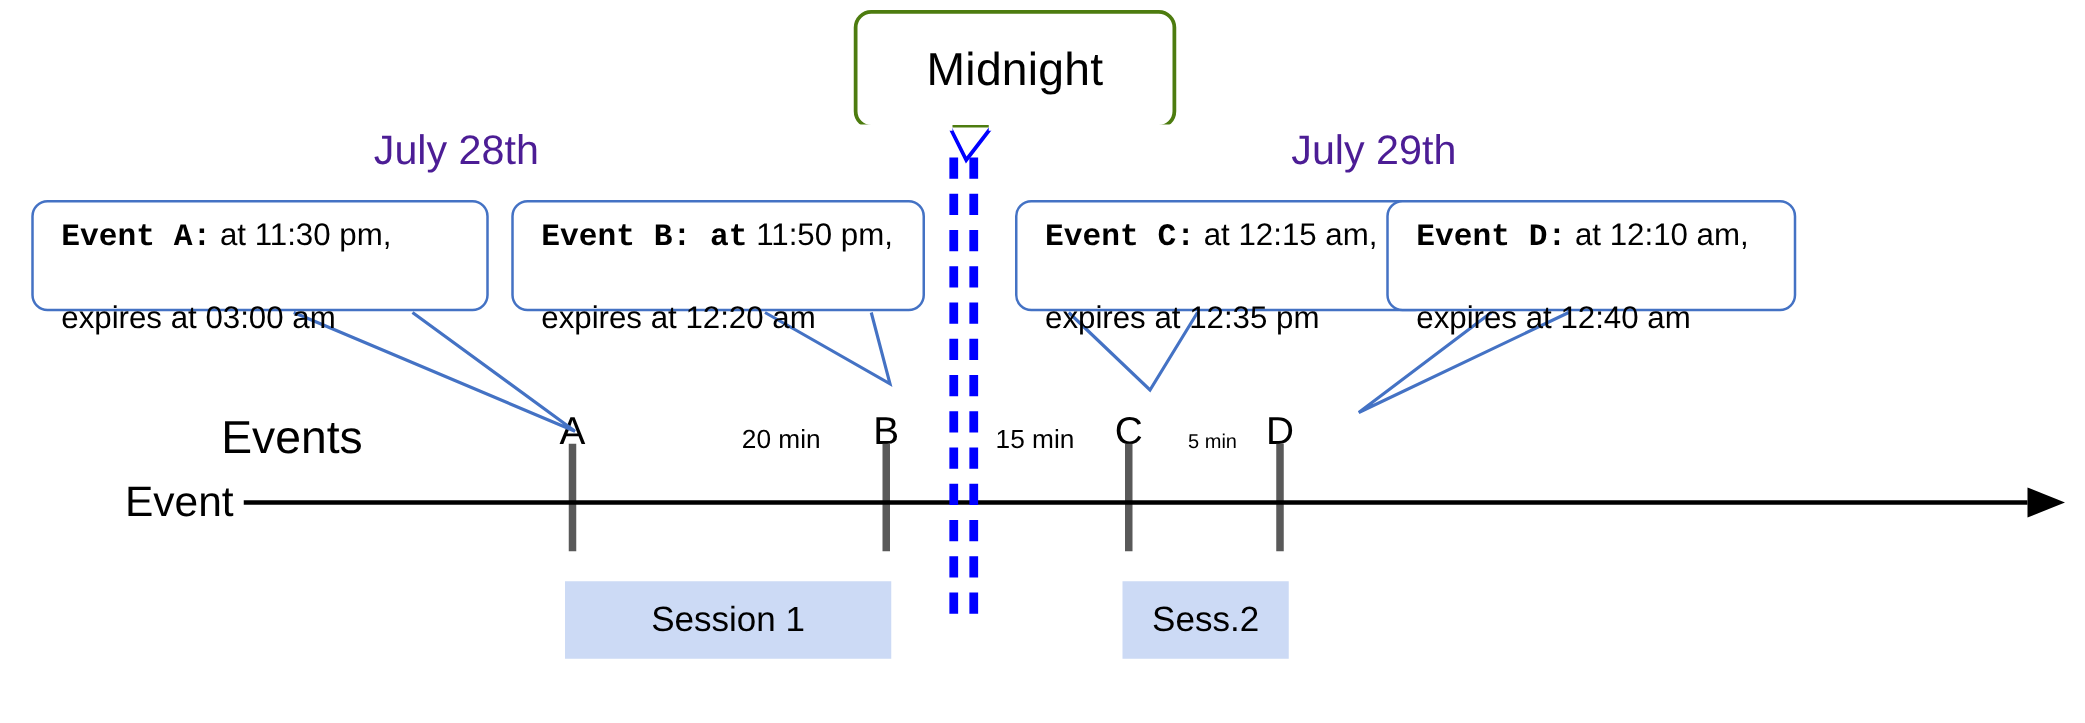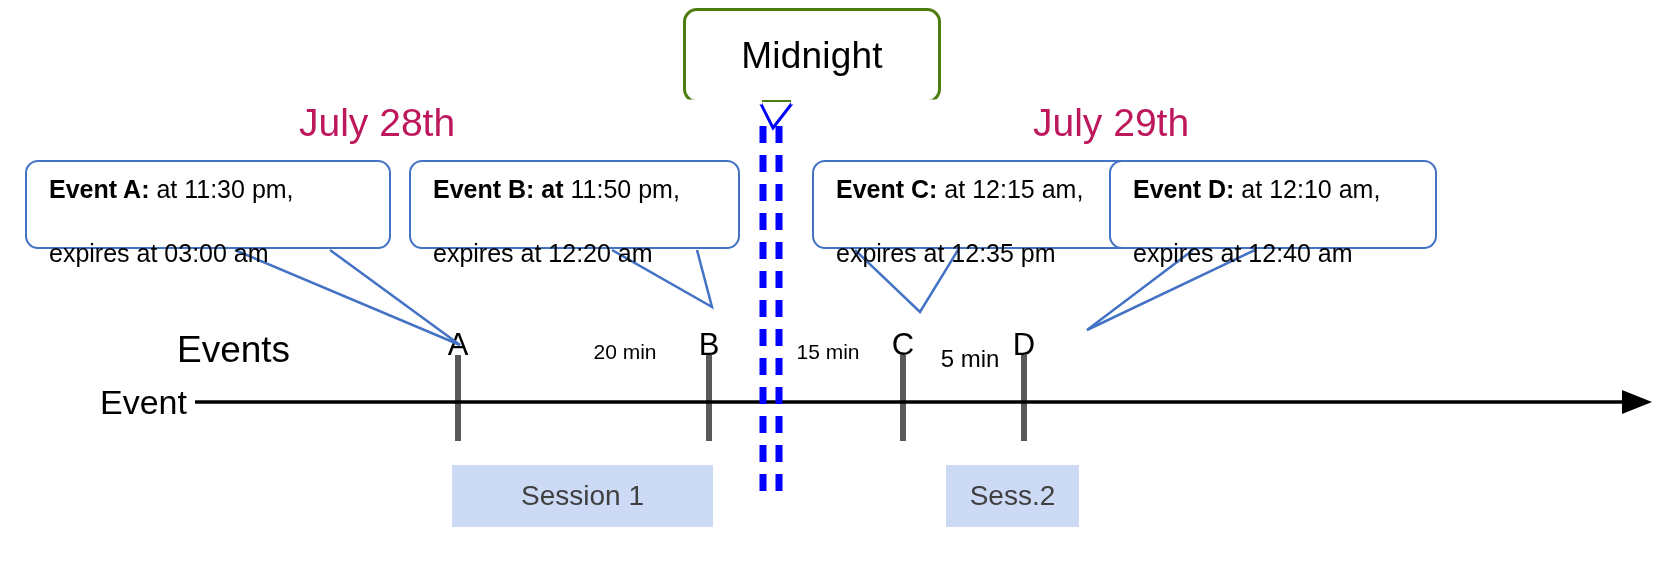--- a/index.html
+++ b/index.html
@@ -48,22 +48,22 @@
   .midnight-tail {
     left: 683px;
     top: 90px;
     width: 260px;
     height: 48px;
     z-index: 7;
   }
 
   
   .day-label {
-    font-size: 39px;
-    color: #be185d;
+    font-size: 33px;
+    color: #4c1d95;
     white-space: nowrap;
   }
   .day-28 { left: 299px; top: 101px; }
   .day-29 { left: 1033px; top: 101px; }
 
   
   .event-box {
     position: absolute;
     border: 2.5px solid #4472c4;
     border-radius: 13px;
@@ -77,21 +77,21 @@
     position: absolute;
     left: 22px;
     right: 10px;
     top: 50%;
     transform: translateY(-50%);
     font-size: 25px;
     line-height: 32px;
     color: #000000;
     white-space: pre-line;
   }
-  .event-text b { font-weight: bold; }
+  .event-text b { font-weight: bold; font-family: Liberation Mono, monospace; }
 
   .box-a { left: 25px;   width: 366px; }
   .box-b { left: 409px;  width: 331px; }
   .box-c { left: 812px;  width: 333px; }
   .box-d { left: 1109px; width: 328px; }
 
   
   .overlay {
     left: 0;
     top: 0;
@@ -118,42 +118,42 @@
     width: 40px;
   }
 
   
   .interval {
     font-size: 21px;
     color: #000000;
     text-align: center;
     white-space: nowrap;
   }
-  .interval.small { font-size: 24px; }
+  .interval.small { font-size: 16px; }
 
   
   .session-box {
     position: absolute;
     background: #ccdaf5;
     top: 465px;
     height: 62px;
     z-index: 2;
   }
   .session-label {
     position: absolute;
     left: 0; right: 0;
     top: 50%;
     transform: translateY(-50%);
     text-align: center;
     font-size: 28px;
-    color: #404040;
+    color: #000000;
     white-space: nowrap;
   }
   .sess-1 { left: 452px; width: 261px; }
-  .sess-2 { left: 898px; width: 133px; margin-left: 48px; }
+  .sess-2 { left: 898px; width: 133px; }
 
   
   .tick {
     position: absolute;
     width: 6px;
     background: #595959;
     top: 355px;
     height: 86px;
     z-index: 3;
   }

